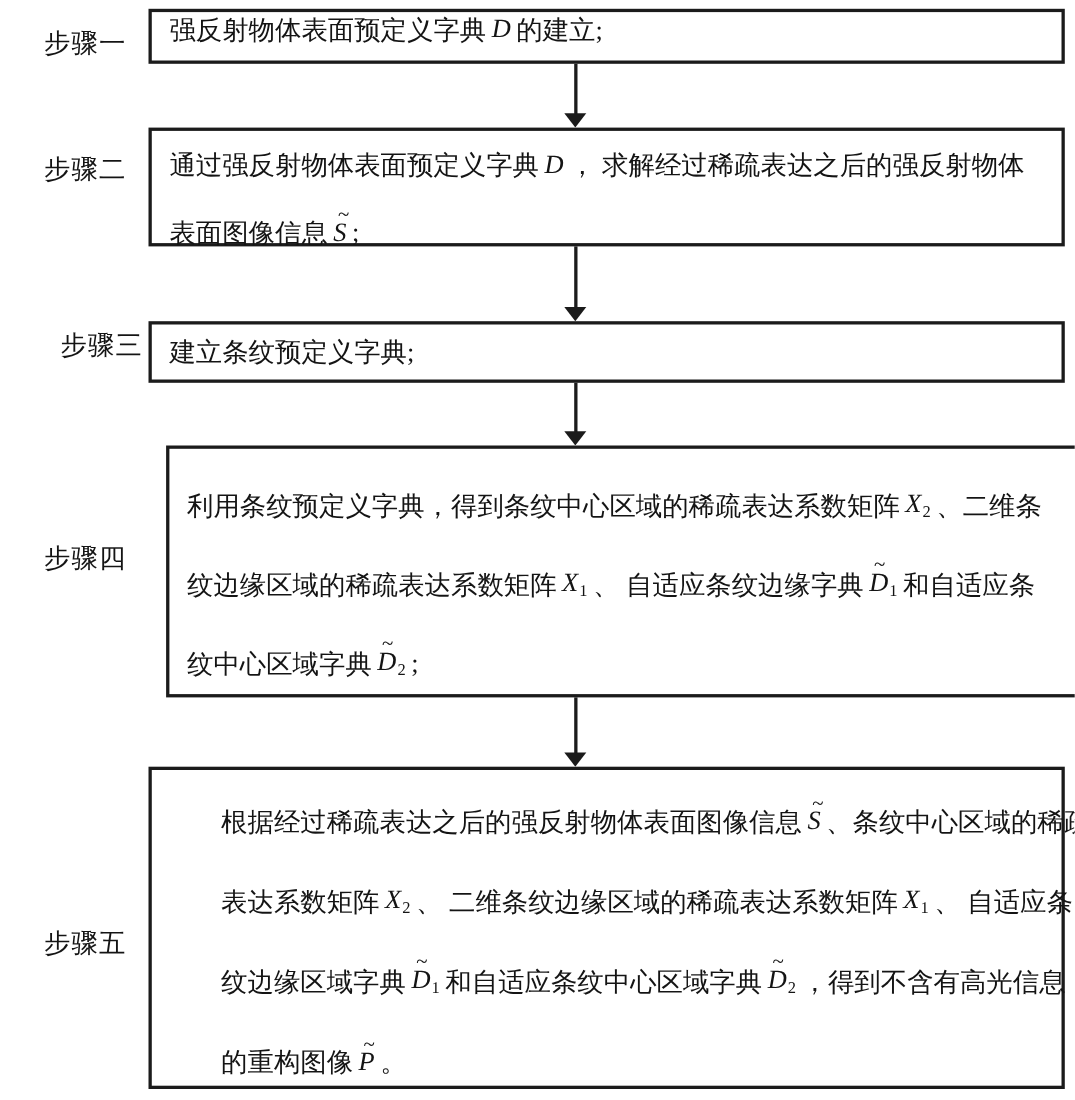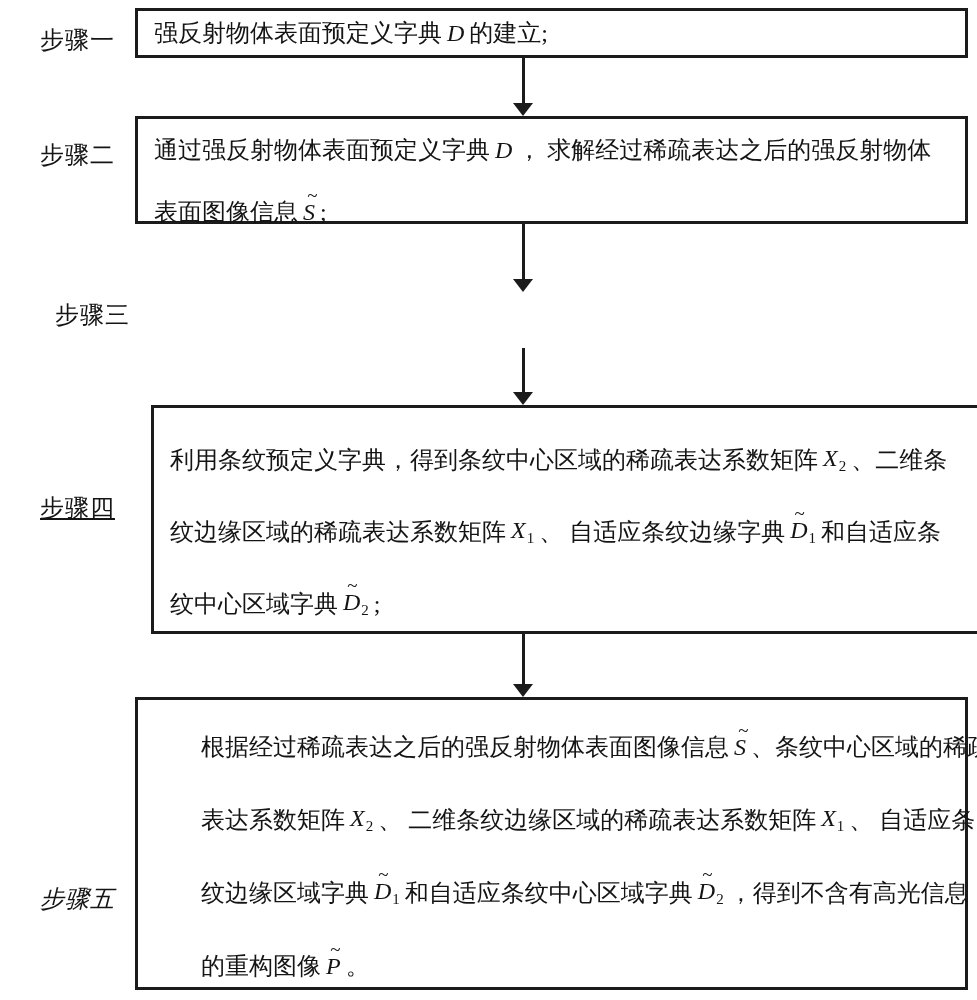--- a/index.html
+++ b/index.html
@@ -26,37 +26,37 @@
     line-height:30px;
     font-size:24px;
     letter-spacing:1px;
     color:var(--text);
     white-space:nowrap;
     margin-left:28px;
   }
   .l1{top:25px;}
   .l2{top:140px;}
   .l3{top:300px;text-align:right;}
-  .l4{top:493px;text-decoration:underline;}
-  .l5{top:884px;font-style:italic;}
+  .l4{top:493px;}
+  .l5{top:843px;}
   
   .box{
     position:absolute;
     left:135px;width:833px;
     border:3px solid var(--ink);
     background:var(--bg);
     font-size:24px;
     color:var(--text);
   }
   .line{
     display:flex;
     align-items:center;
     white-space:nowrap;
   }
-  .b1{top:8px;height:50px;display:flex;align-items:center;padding:0 16px;}
+  .b1{top:8px;height:50px;display:flex;align-items:flex-start;padding:0 16px;}
   .b2{top:116px;height:108px;padding:0 16px;}
   .b2 .line{height:62px;}
   .b3{top:292px;height:56px;display:flex;align-items:center;padding:0 16px;}
   .b4{top:405px;height:229px;padding:16px 16px 0;margin-left:16px;}
   .b4 .line{height:72px;}
   .b5{top:697px;height:293px;padding:10px 16px 0;}
   .b5 .line{height:73px;margin-left:47px;}
   
   .mvar{
     position:relative;
@@ -132,20 +132,23 @@
   <div class="box b2">
     <div class="line">通过强反射物体表面预定义字典<span class="mvar"><i>D</i></span>， 求解经过稀疏表达之后的强反射物体</div>
     <div class="line">表面图像信息<span class="mvar"><span class="tld">~</span><i>S</i></span> ;</div>
   </div>
 
   <div class="arrow a2">
     <span class="stem"></span>
     <span class="head"></span>
   </div>
 
+  <div class="box b3">
+    <div class="line">建立条纹预定义字典;</div>
+  </div>
 
   <div class="arrow a3">
     <span class="stem"></span>
     <span class="head"></span>
   </div>
 
   <div class="box b4">
     <div class="line">利用条纹预定义字典，得到条纹中心区域的稀疏表达系数矩阵<span class="mvar"><i>X</i><sub>2</sub></span>、二维条</div>
     <div class="line">纹边缘区域的稀疏表达系数矩阵<span class="mvar"><i>X</i><sub>1</sub></span>、 自适应条纹边缘字典<span class="mvar"><span class="tld">~</span><i>D</i><sub>1</sub></span>和自适应条</div>
     <div class="line">纹中心区域字典<span class="mvar"><span class="tld">~</span><i>D</i><sub>2</sub></span> ;</div>

